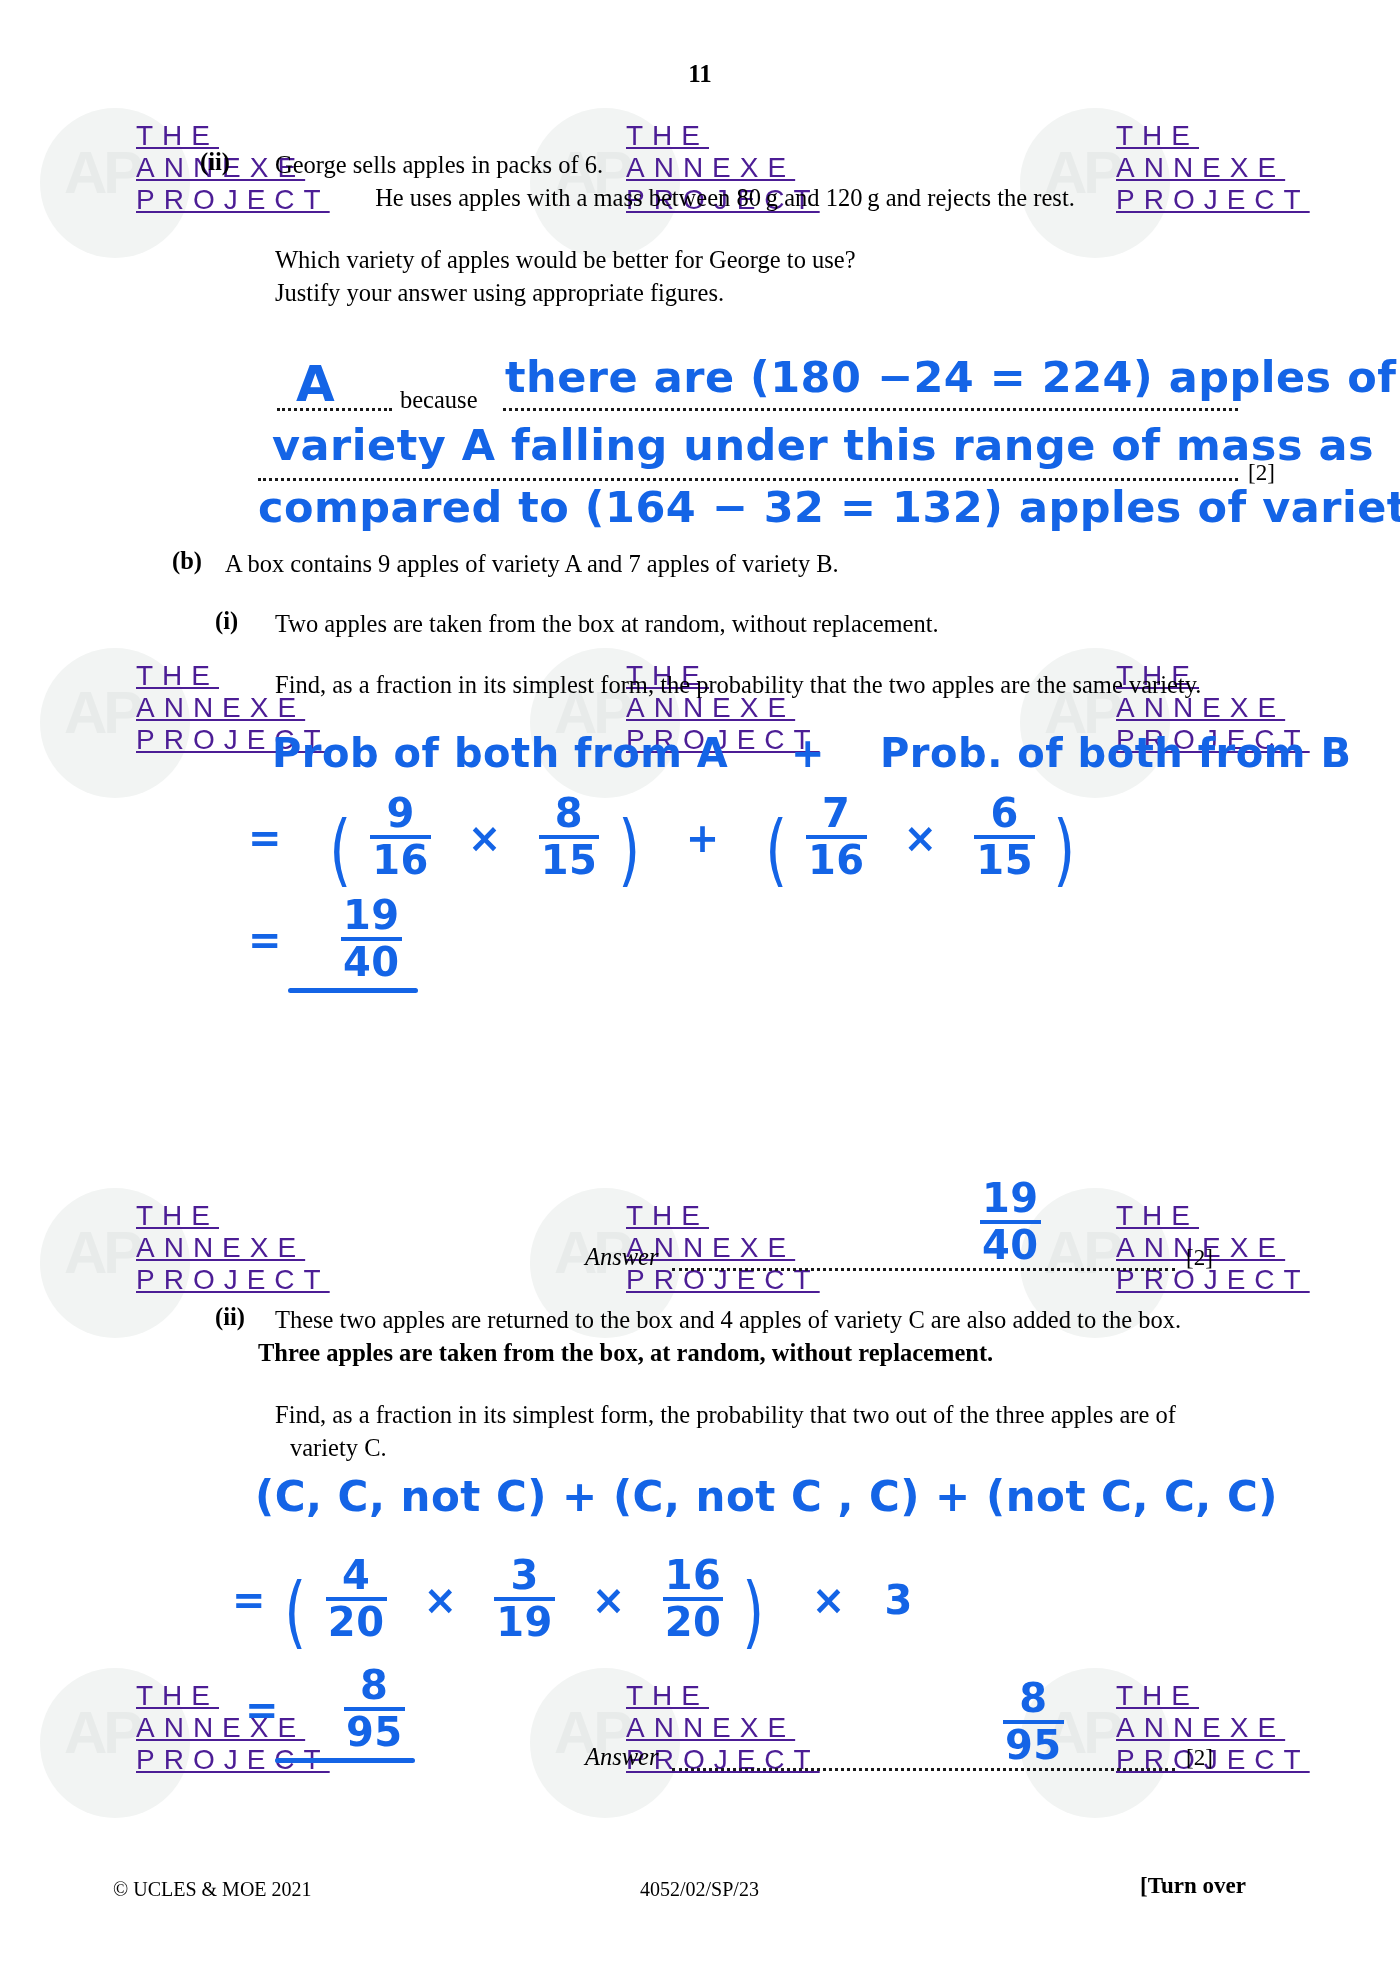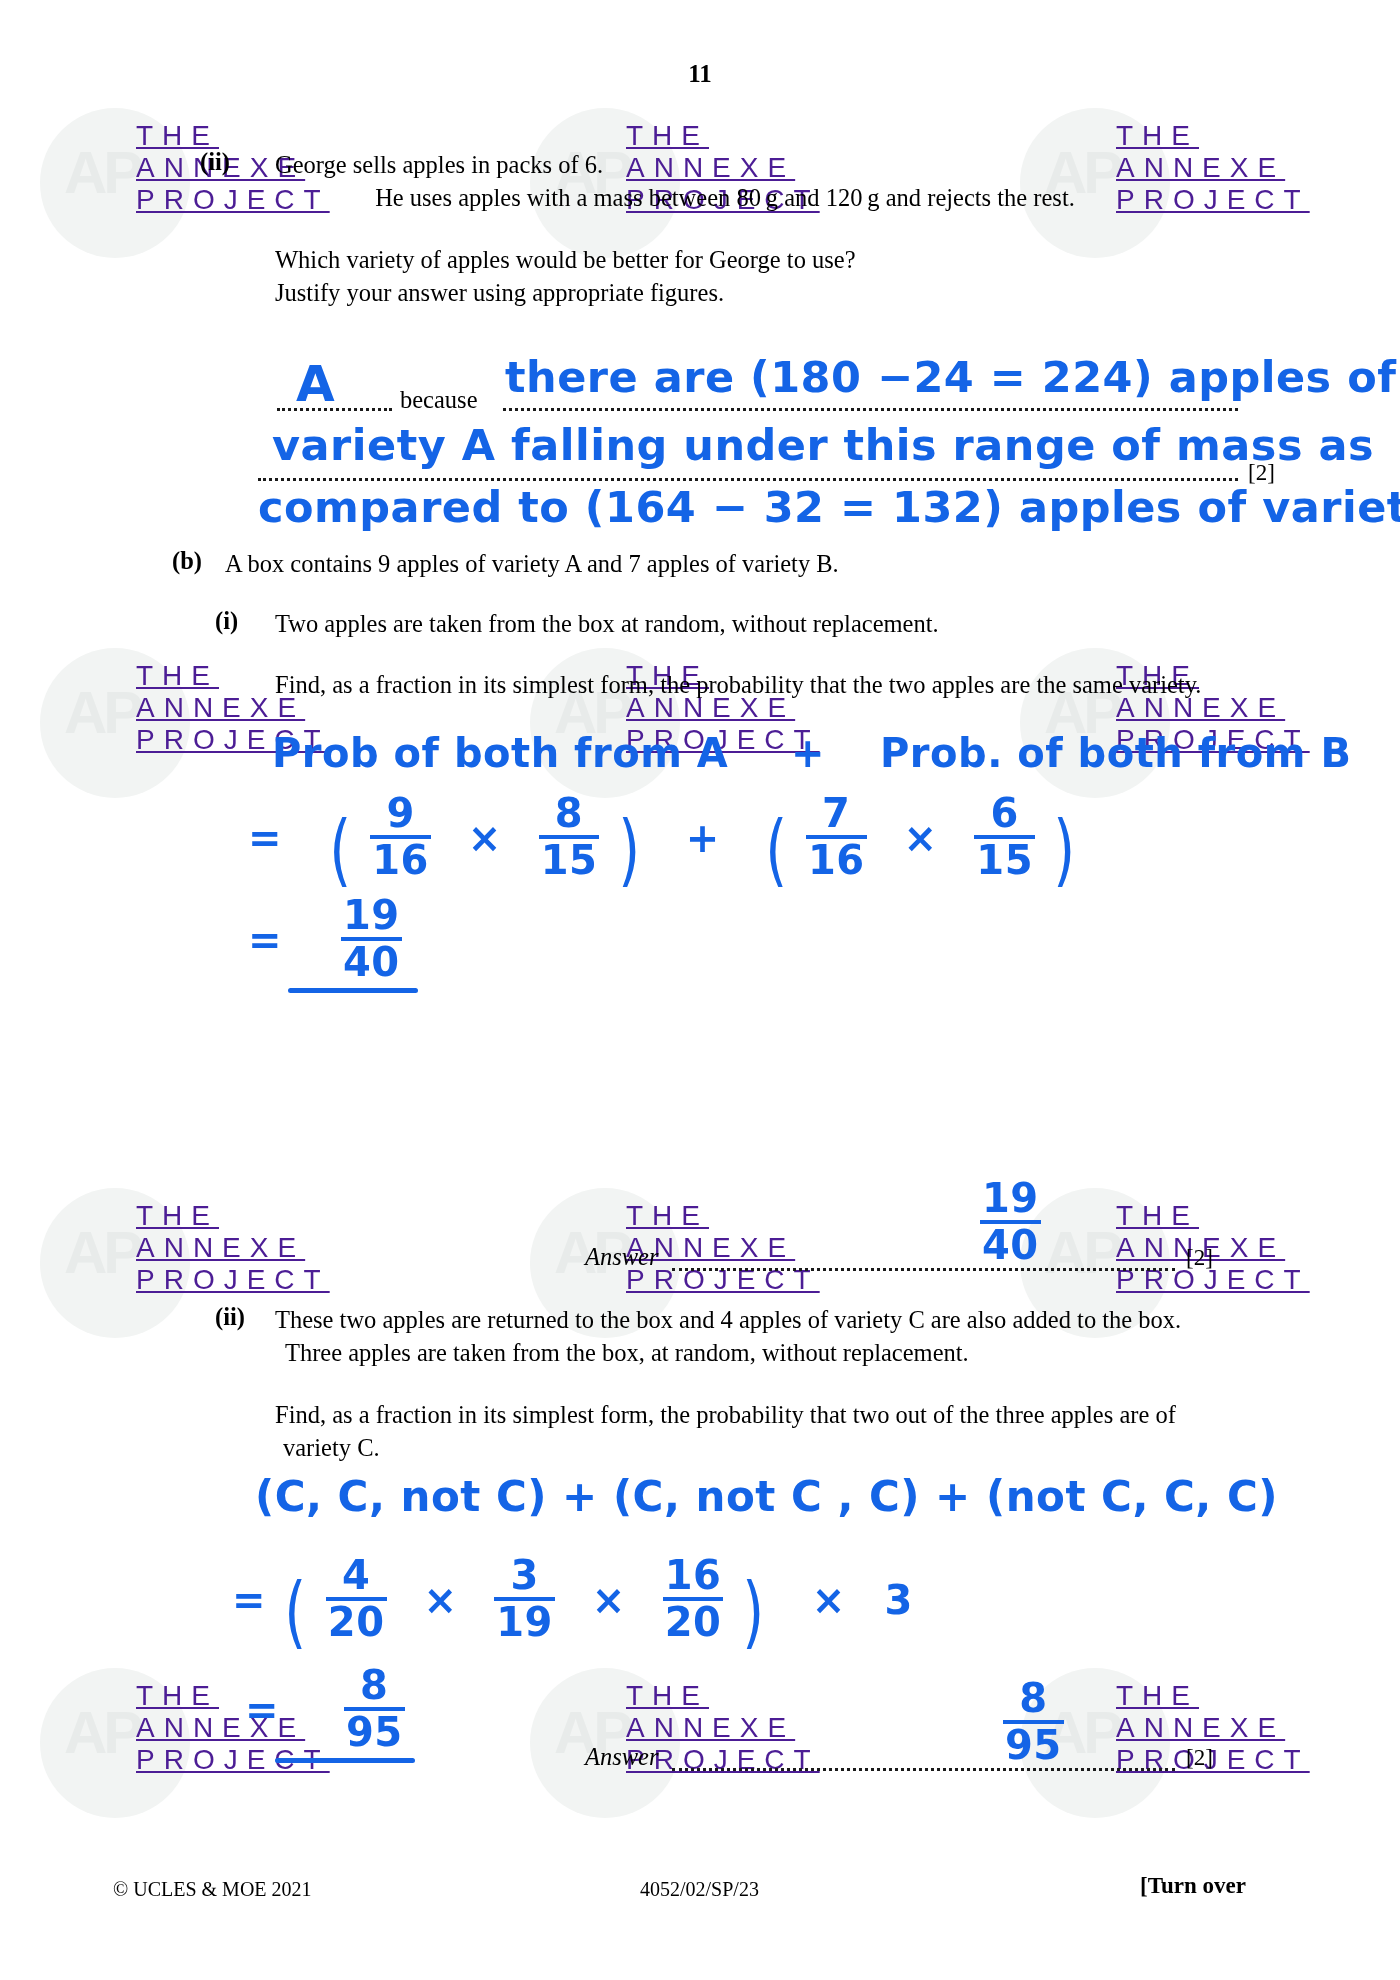--- a/index.html
+++ b/index.html
@@ -328,23 +328,23 @@
     <div class="abs hw" style="left:980px; top:1178px; font-size:40px;">
       <span class="frac">
         <span class="num">19</span>
         <span class="bar"></span>
         <span class="den">40</span>
       </span>
     </div>
 
     <div class="abs label" style="left:215px; top:1303px;">(ii)</div>
     <div class="abs qtext" style="left:275px; top:1303px; width:980px;">These two apples are returned to the box and 4 apples of variety C are also added to the box.</div>
-    <div class="abs qtext" style="left:285px; top:1336px; width:980px;">Three apples are taken from the box, at random, without replacement.</div>
+    <div class="abs qtext" style="left:258px; top:1336px; width:980px;font-weight:bold;">Three apples are taken from the box, at random, without replacement.</div>
     <div class="abs qtext" style="left:275px; top:1398px; width:980px;">Find, as a fraction in its simplest form, the probability that two out of the three apples are of</div>
-    <div class="abs qtext" style="left:283px; top:1431px; width:980px;">variety C.</div>
+    <div class="abs qtext" style="left:290px; top:1431px; width:980px;">variety C.</div>
 
     <div class="abs hw" style="left:255px; top:1472px; font-size:42px;">(C, C, not C) + (C, not C , C) + (not C, C, C)</div>
 
     <div class="abs hw" style="left:232px; top:1555px; font-size:40px;">
       <span>=</span>
       <span class="paren">(</span>
       <span class="frac">
         <span class="num">4</span>
         <span class="bar"></span>
         <span class="den">20</span>

